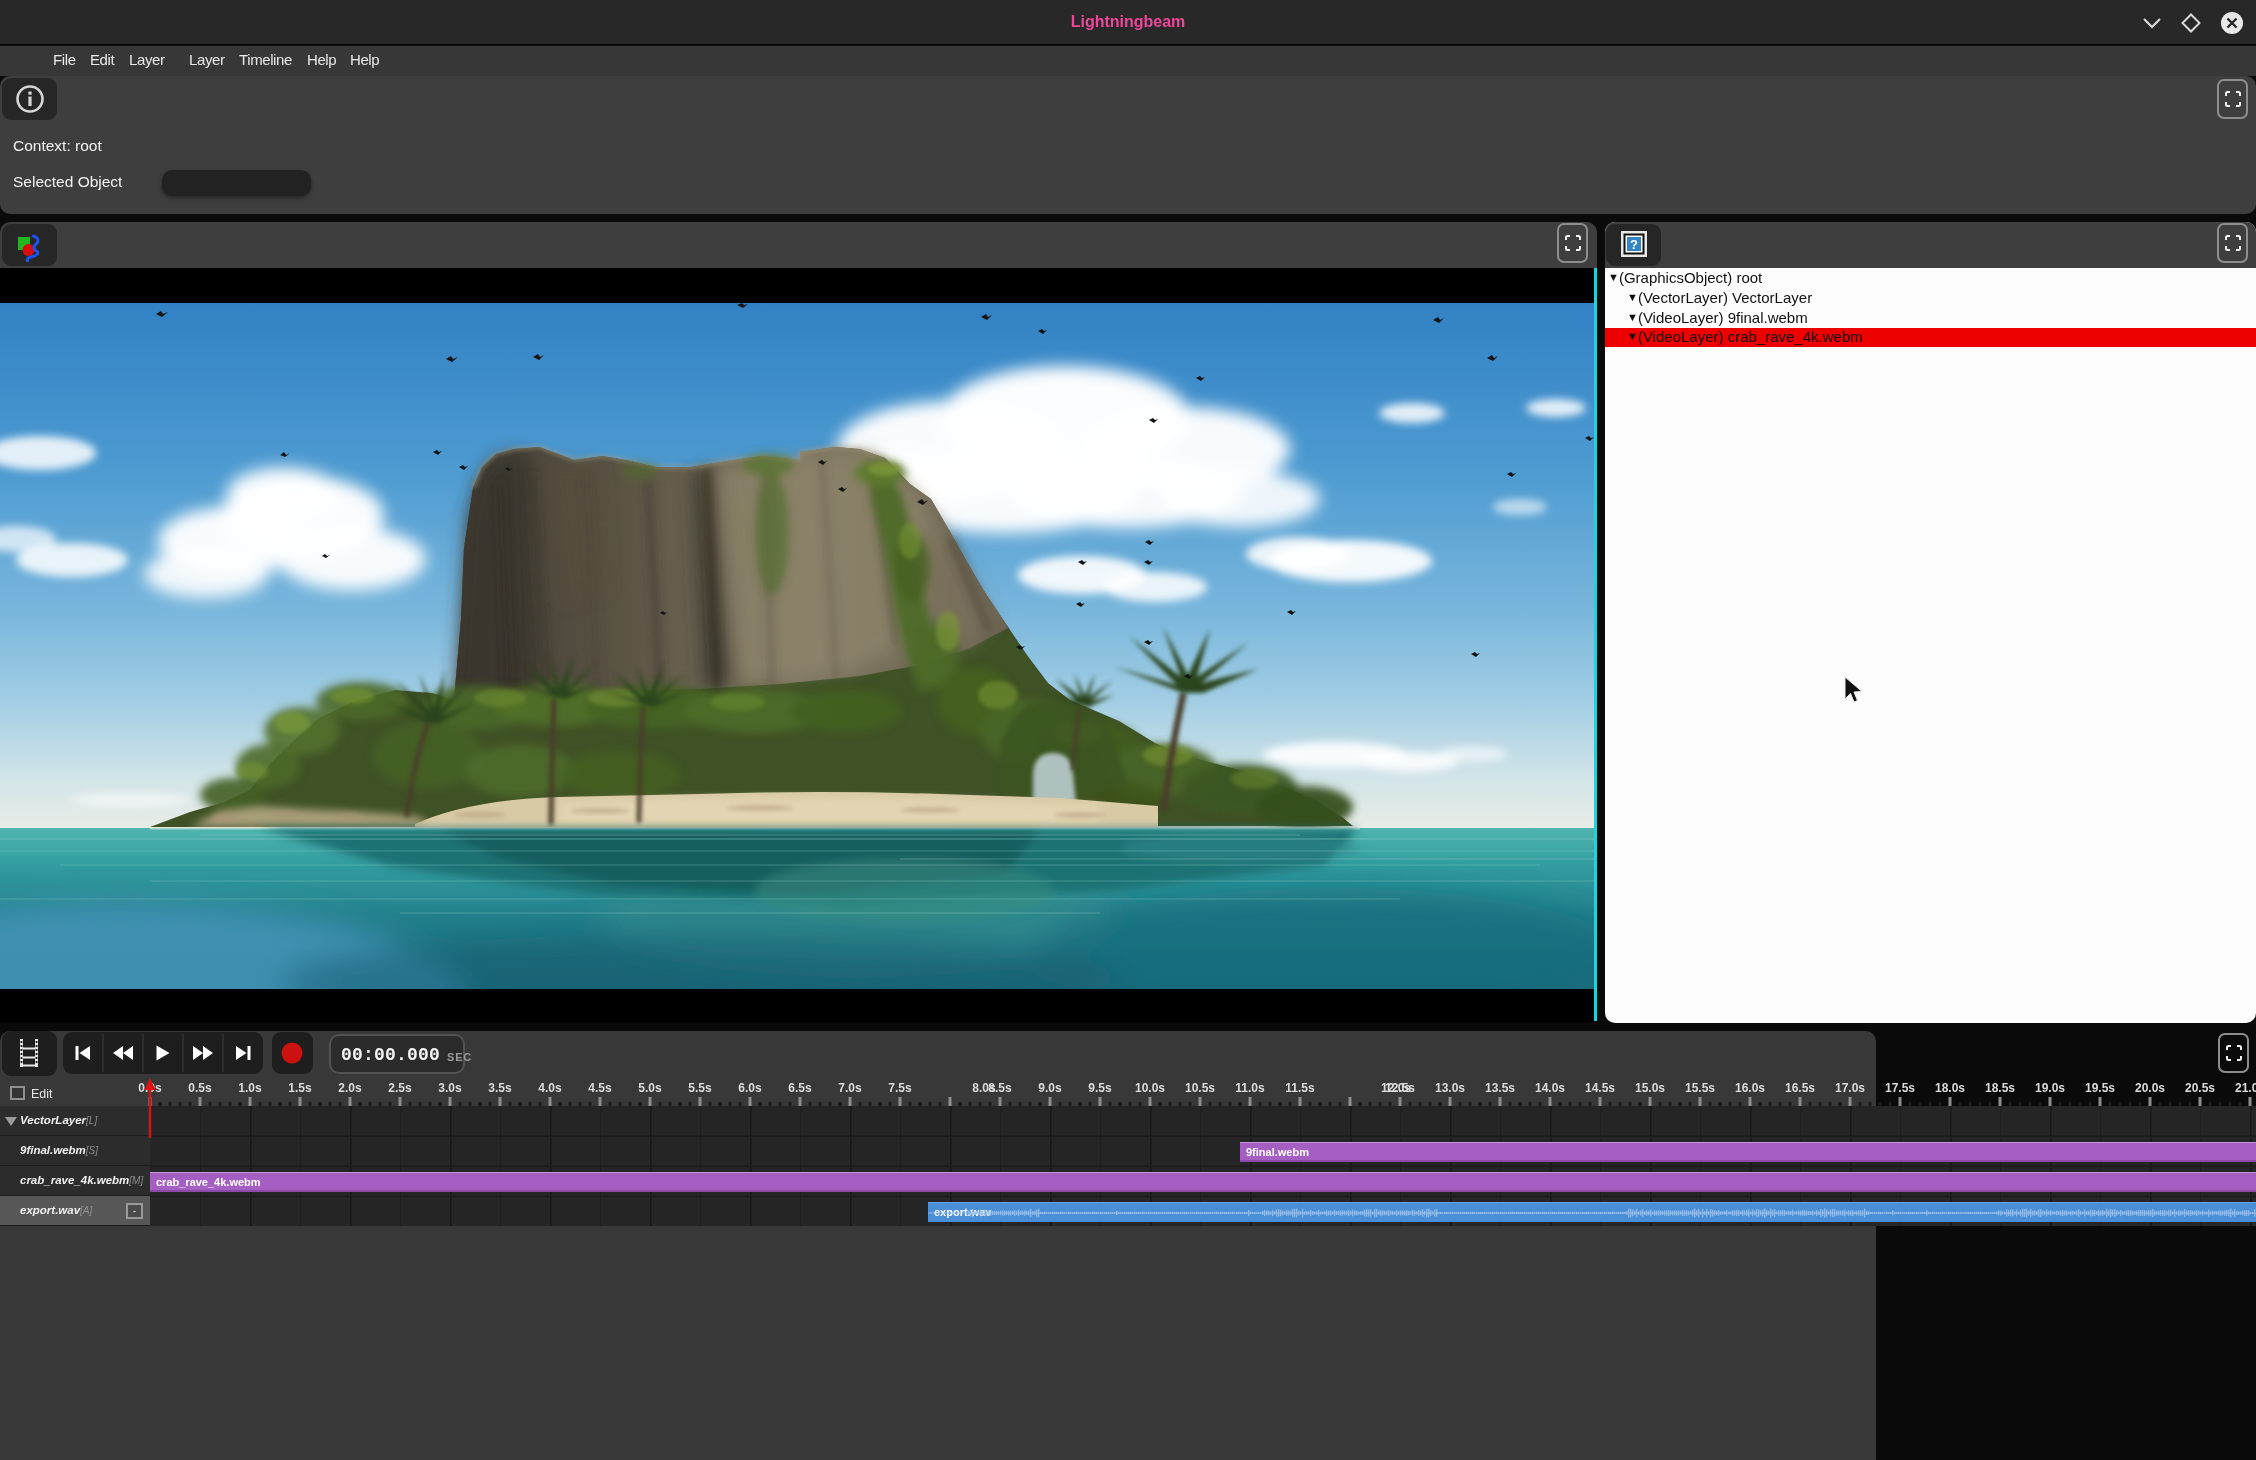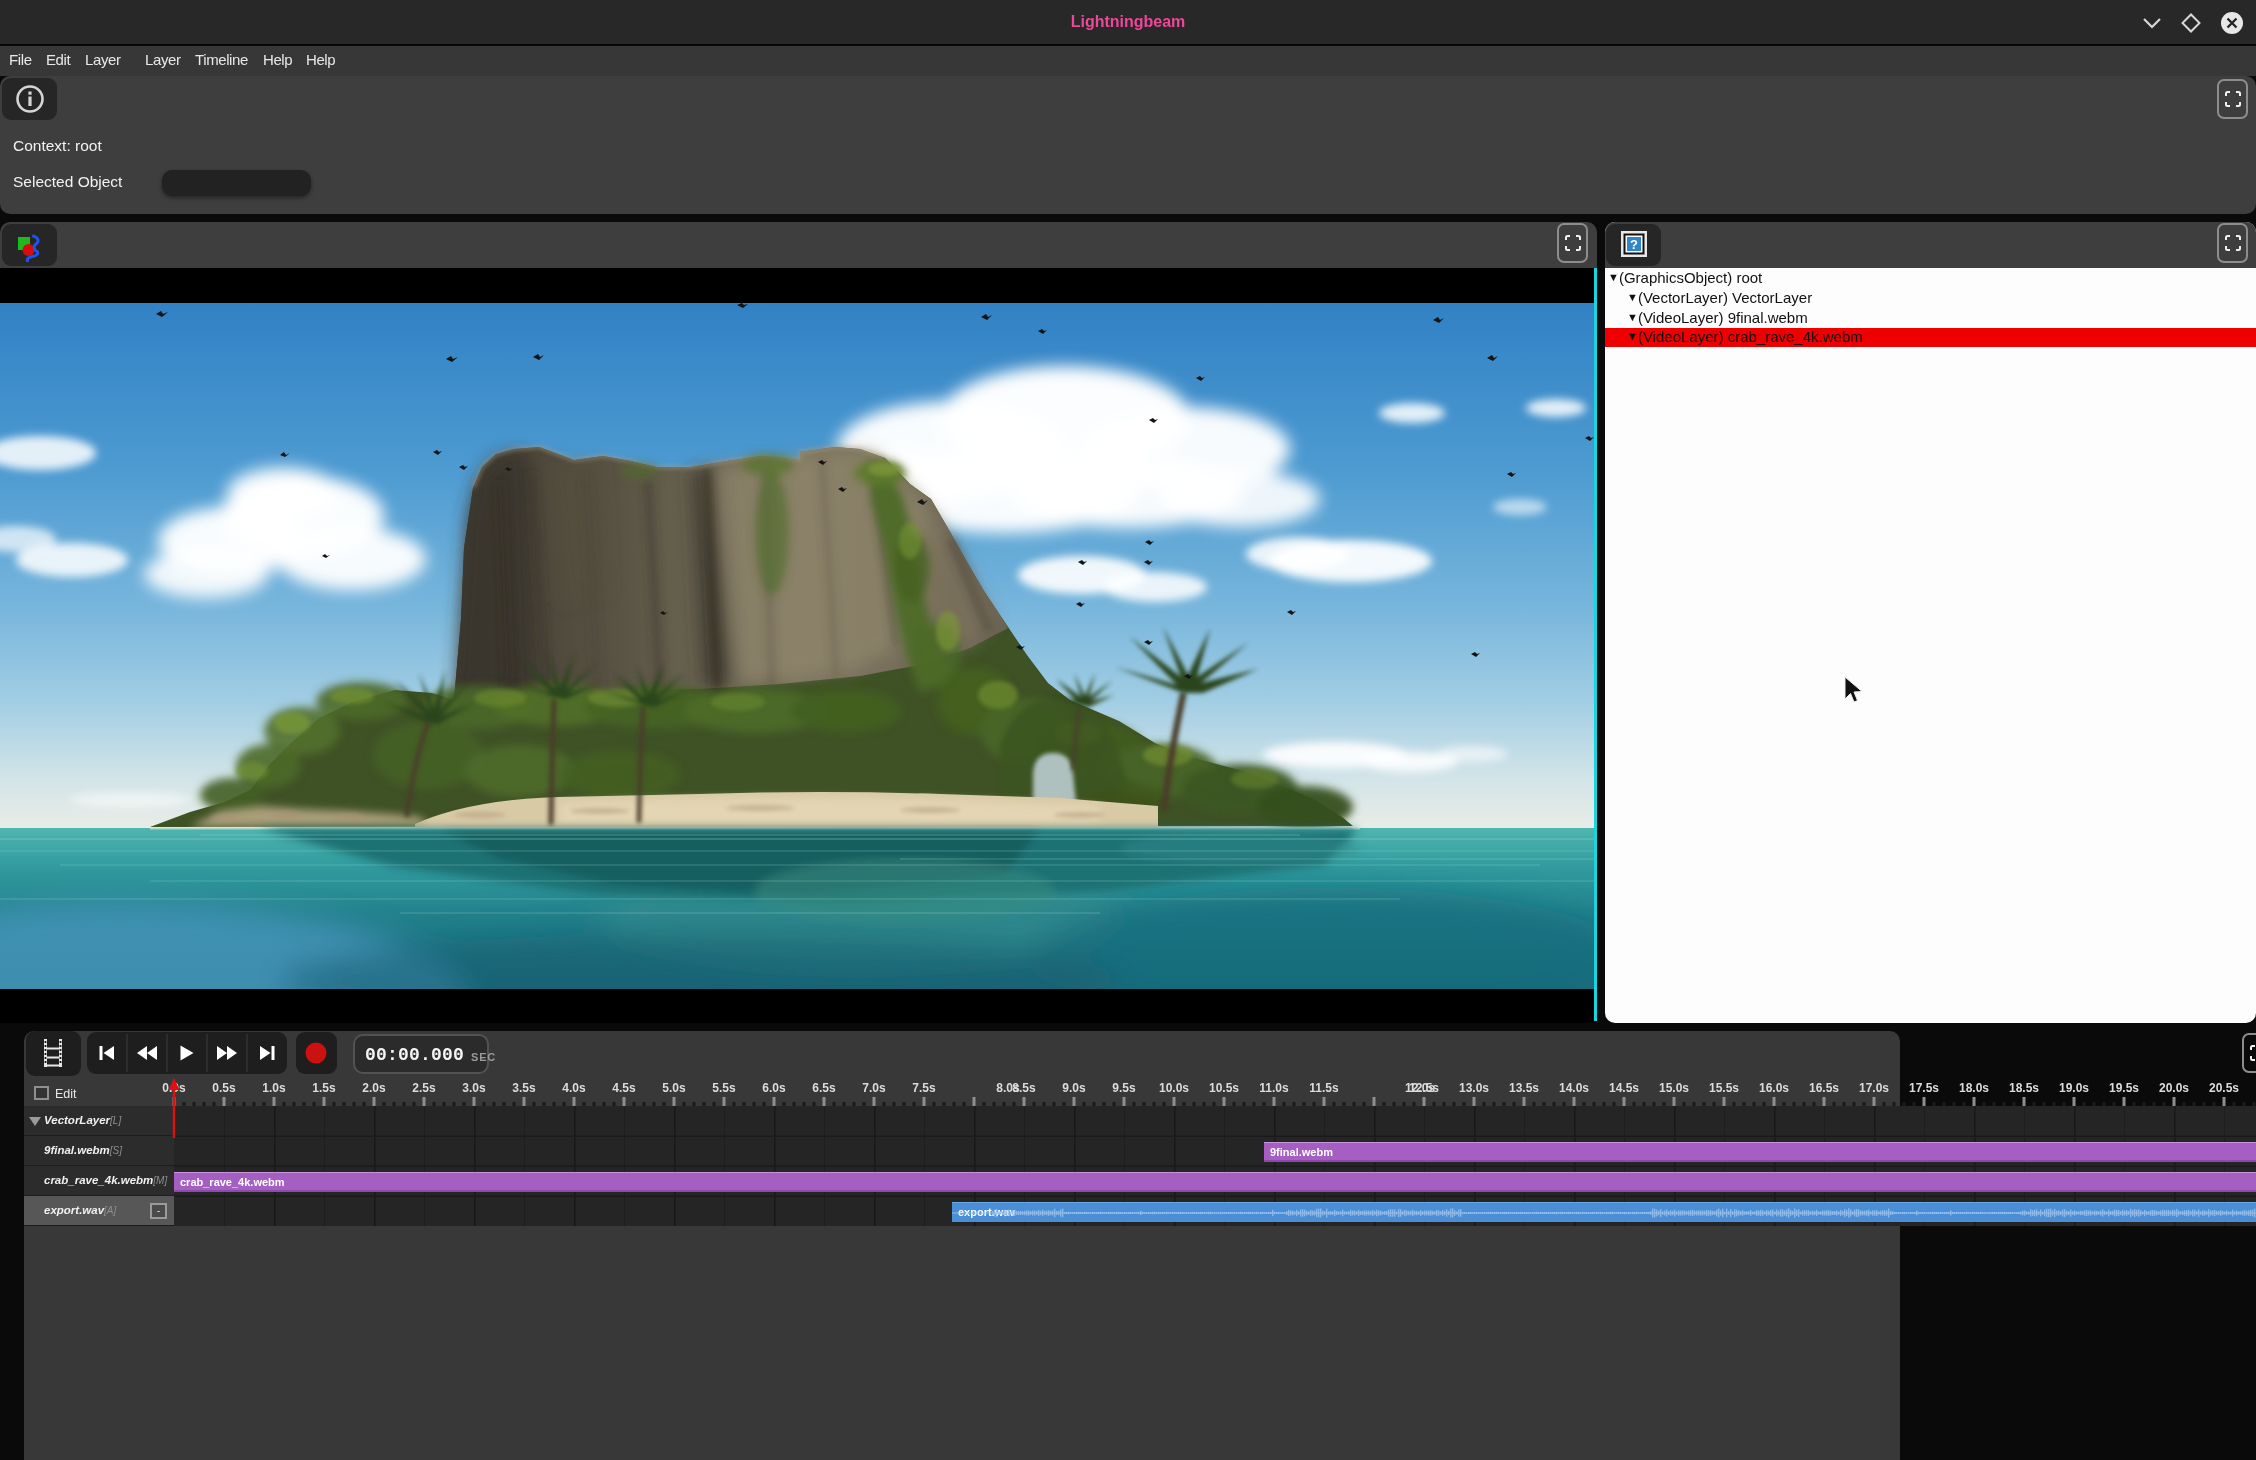--- a/index.html
+++ b/index.html
@@ -7,21 +7,21 @@
     font-family:"Liberation Sans", sans-serif; }
   .abs { position:absolute; }
   #page { position:relative; width:2256px; height:1460px; }
 
   
   #titlebar { left:0; top:0; width:2256px; height:45px; background:#282828; border-bottom:1px solid #050505; }
   #title { width:100%; text-align:center; top:13px; color:#ec4899; font-size:16px; font-weight:bold; }
 
   
   #menubar { left:0; top:46px; width:2256px; height:30px; background:#373737; color:#e8e8e8; font-size:15px; letter-spacing:-0.4px; }
-  #menubar span { position:absolute; top:5px; }
+  #menubar span { position:absolute; top:5px;margin-left:44px; }
 
   
   #infopanel { left:0; top:76px; width:2256px; height:138px; background:#3e3e3e; border-radius:10px; }
   .sqbtn { background:#262626; border-radius:9px; }
   .expandbtn { width:31px; height:40px; border:2px solid #8d8d8d; border-radius:7px; }
   .expandbtn svg { position:absolute; left:50%; top:50%; transform:translate(-50%,-50%); }
   #ctx { left:13px; top:137px; color:#f2f2f2; font-size:15.5px; }
   #selobj { left:13px; top:173px; color:#f2f2f2; font-size:15.5px; }
   #selinput { left:162px; top:170px; width:149px; height:26px; background:#222222; border-radius:10px; box-shadow:0 2px 4px rgba(0,0,0,0.4); }
 
@@ -31,21 +31,21 @@
   #video { left:0; top:81px; width:1595px; height:686px; }
   #cyanline { left:1594px; top:46px; width:3px; height:753px; background:#15d7e2; }
 
   
   #rightpanel { left:1605px; top:222px; width:651px; height:801px; background:#fdfdfd; border-radius:10px; }
   #rightheader { left:0; top:0; width:651px; height:46px; background:#3e3e3e; border-radius:10px 10px 0 0; }
   .treerow { position:absolute; left:0; width:651px; height:20px; color:#111; font-size:15px; white-space:pre; }
   .treerow .tri { font-size:11px; vertical-align:2px; }
 
   
-  #timeline { left:0; top:1031px; width:1876px; height:429px; background:#383838; border-radius:10px 10px 0 0;margin-left:24px; }
+  #timeline { left:0; top:1031px; width:1876px; height:429px; background:#383838; border-radius:10px 10px 0 0; }
   .tbtn { position:absolute; background:#1e1e1e; border-radius:9px; }
   #timedisp { left:329px; top:3px; width:136px; height:40px; background:#2b2b2b; border:2px solid #525252; border-radius:10px; }
   #timedigits { left:10px; top:9px; font-family:"Liberation Mono", monospace; font-weight:bold; font-size:18px; color:#f4f4f4; letter-spacing:0.2px; }
   #timesec { left:116px; top:15px; color:#9a9a9a; font-size:11px; font-weight:bold; letter-spacing:0.8px; }
 
   
   #ruler { left:0; top:46px; width:2256px; height:29px; }
   .rlabel { position:absolute; top:4px; font-size:12px; font-weight:bold; color:#dcdcdc; transform:translateX(-50%); }
 
   

